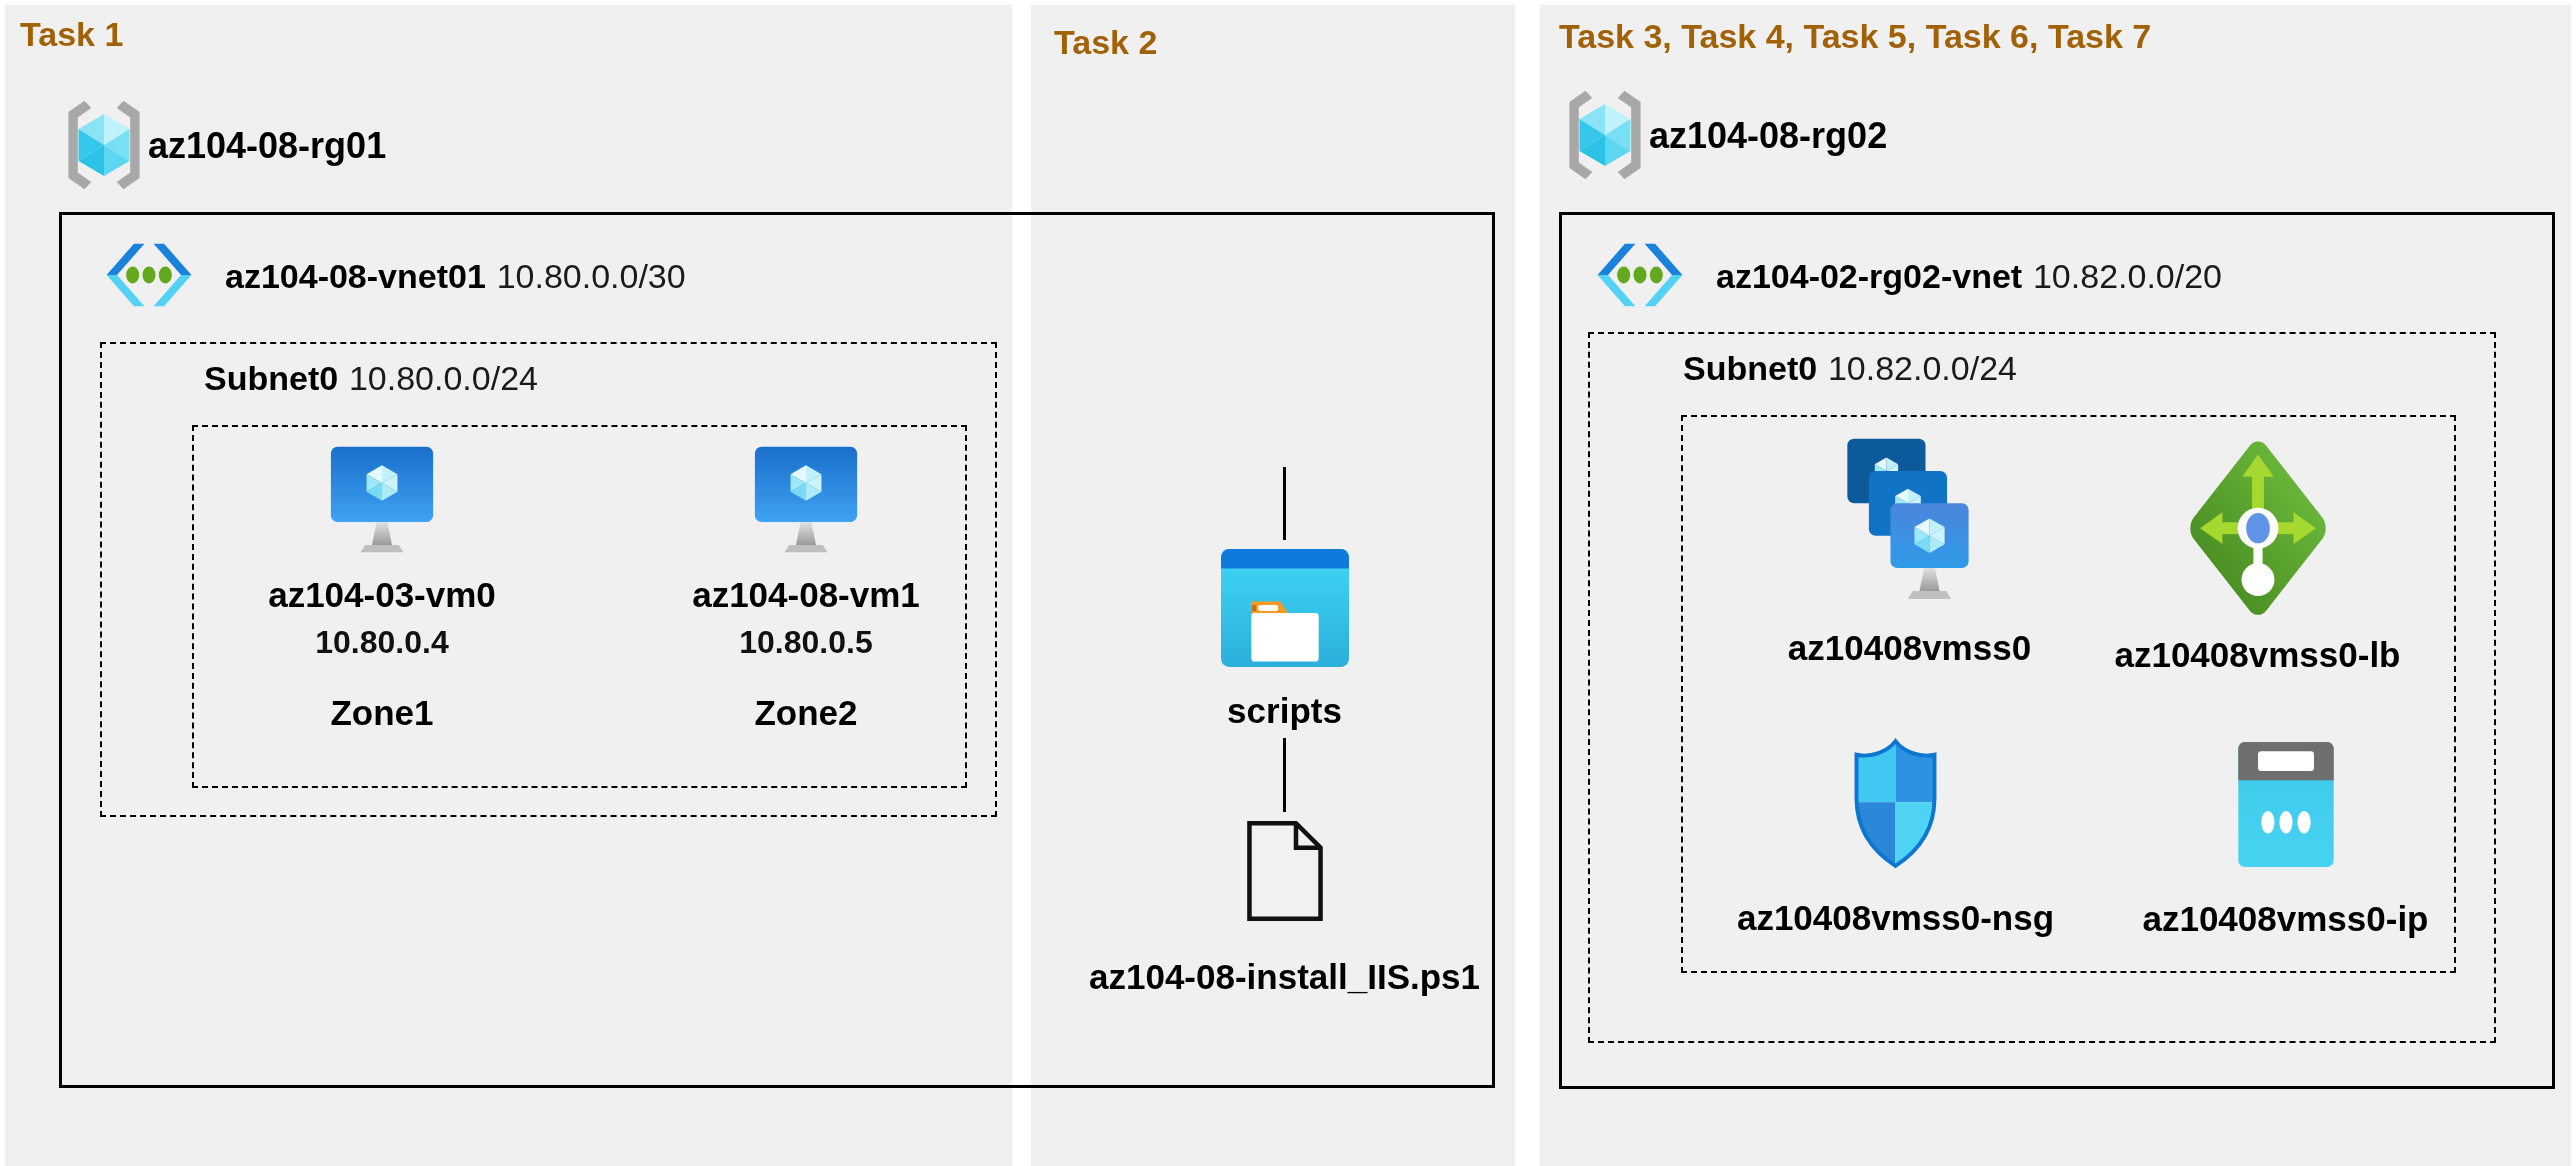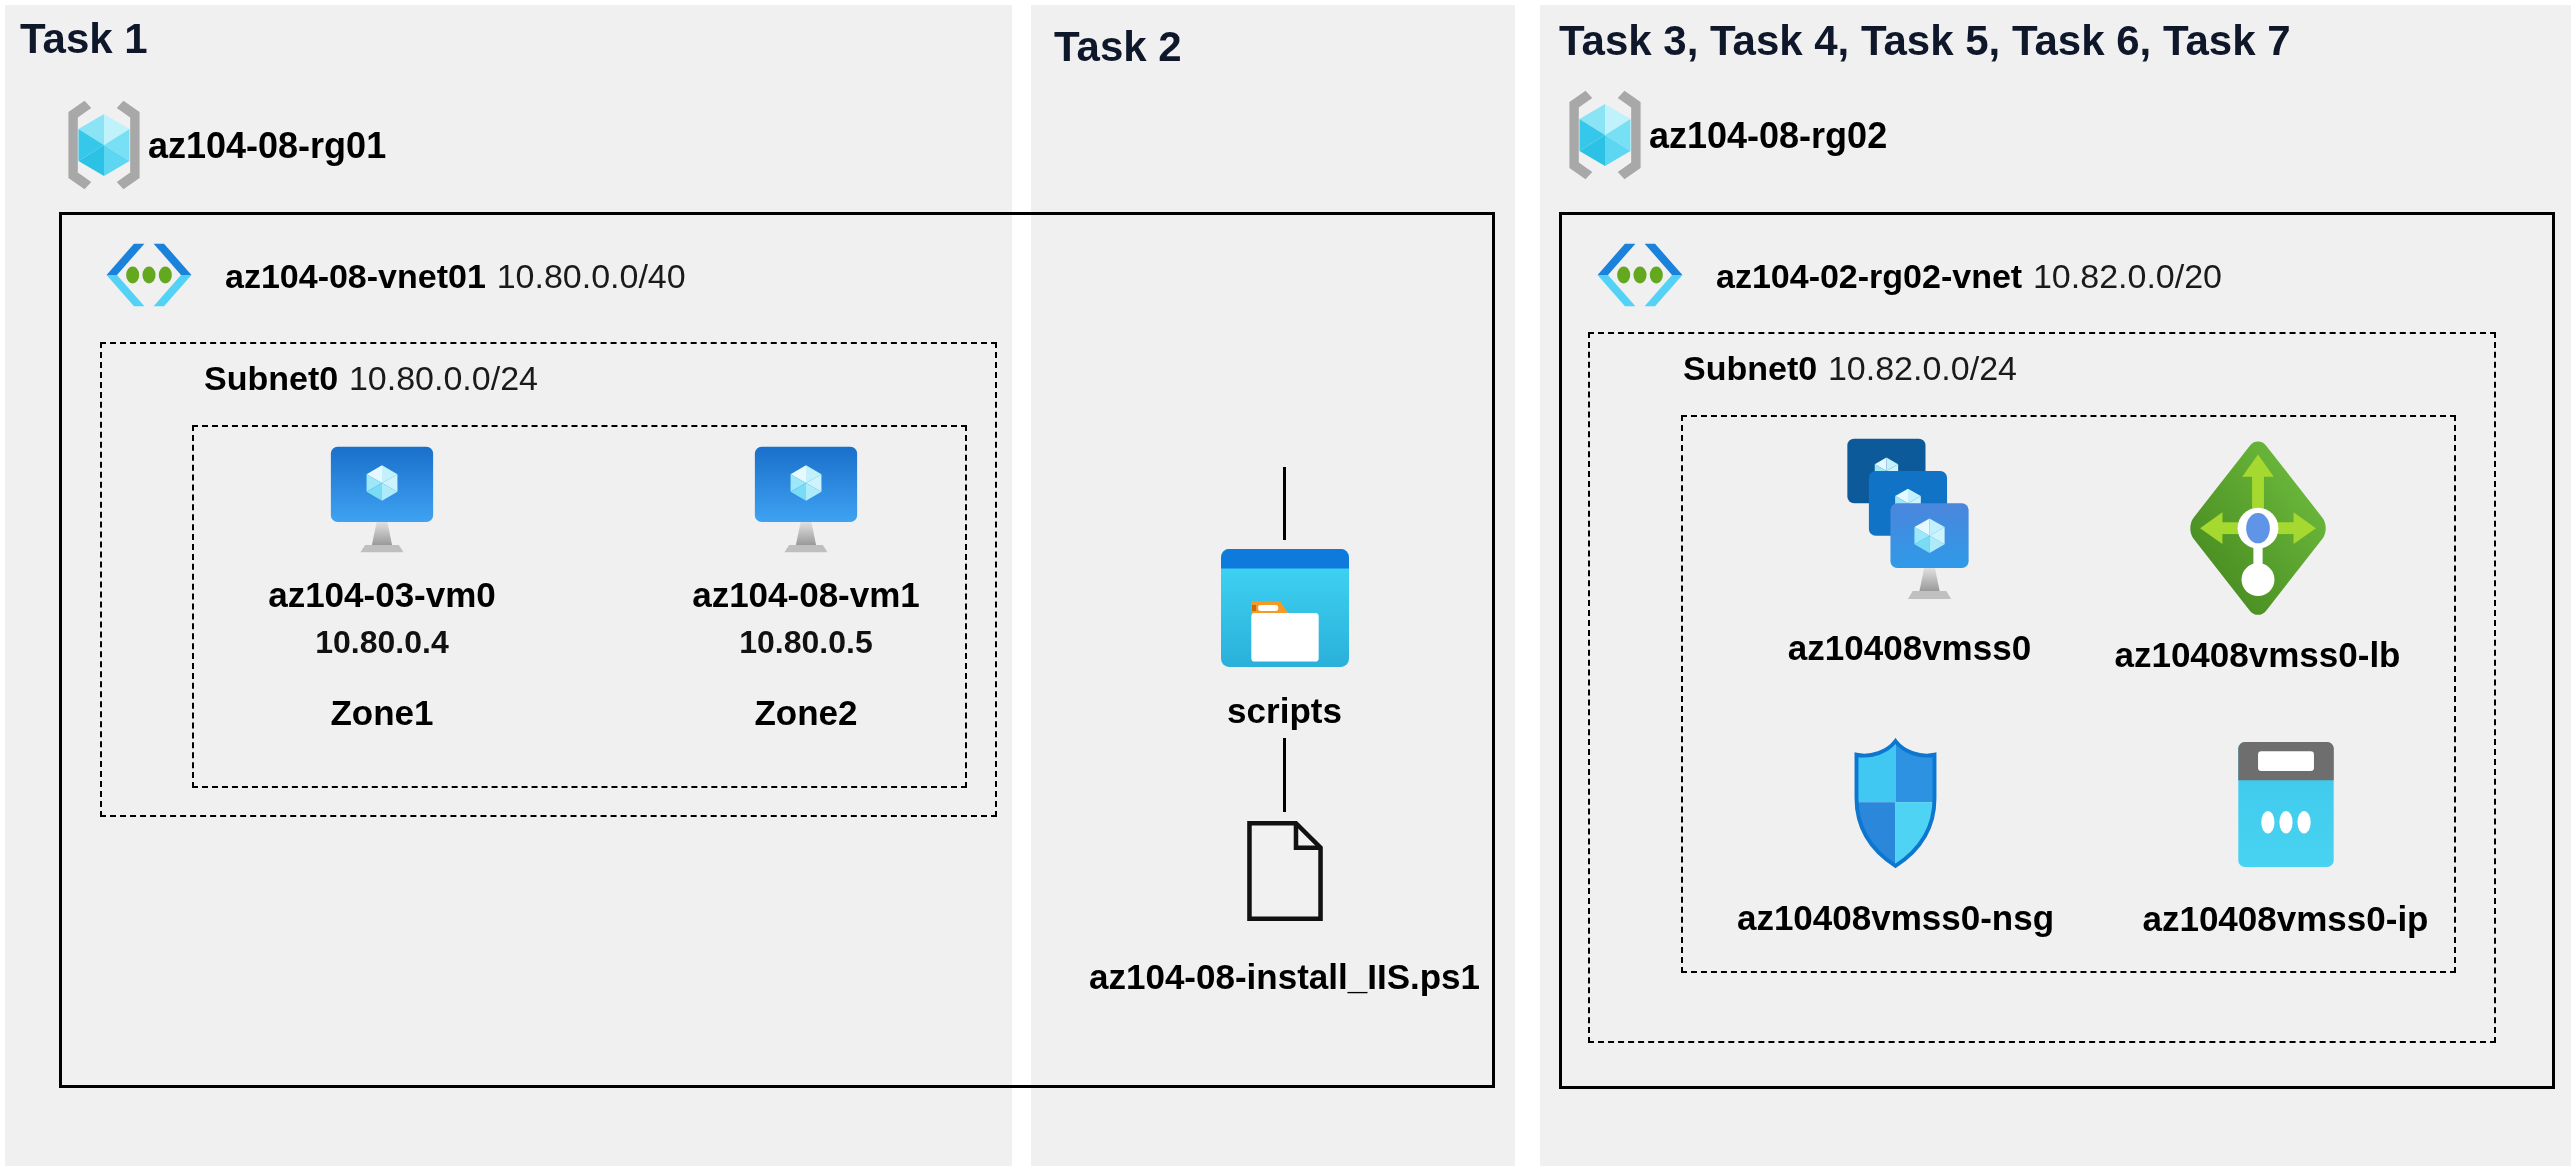--- a/index.html
+++ b/index.html
@@ -4,21 +4,21 @@
 <style>
   html,body{margin:0;padding:0;background:#ffffff;}
   #canvas{position:relative;width:2576px;height:1166px;background:#ffffff;
           font-family:"Liberation Sans",sans-serif;color:#000;overflow:hidden;}
 
   .panel{position:absolute;top:5.4px;bottom:0;background:#f0f0f0;}
   #panel1{left:5.4px;width:1007px;}
   #panel2{left:1031px;width:484px;}
   #panel3{left:1540px;width:1031px;}
 
-  .task-title{position:absolute;font-size:42px;font-weight:700;color:#0f172a;white-space:nowrap;line-height:1.1;}
+  .task-title{position:absolute;font-size:34px;font-weight:700;color:#a16207;white-space:nowrap;line-height:1.1;}
   #title1{left:20px;top:16px;}
   #title2{left:1054px;top:24px;}
   #title3{left:1559px;top:17.5px;}
 
   .rg-row{position:absolute;display:flex;align-items:center;}
   #rg1{left:60px;top:98px;}
   #rg2{left:1561px;top:88px;}
   .rg-label{font-size:36px;font-weight:700;white-space:nowrap;}
 
   .outline-box{position:absolute;border:3.4px solid #000;box-sizing:border-box;background:transparent;}
@@ -130,21 +130,21 @@
         <polygon points="10,52 52,4 68,4 26,52" fill="#1b82dc"></polygon>
         <polygon points="10,52 26,52 68,100 52,100" fill="#53d2f6"></polygon>
         <polygon points="140,52 98,4 82,4 124,52" fill="#1b82dc"></polygon>
         <polygon points="140,52 124,52 82,100 98,100" fill="#53d2f6"></polygon>
         <ellipse cx="50" cy="52" rx="10" ry="13" fill="#64a81f"></ellipse>
         <ellipse cx="75" cy="52" rx="10" ry="13" fill="#64a81f"></ellipse>
         <ellipse cx="100" cy="52" rx="10" ry="13" fill="#64a81f"></ellipse>
       </svg>
     </span>
     <span class="net-label">
-      <span class="bold">az104-08-vnet01</span><span class="cidr">10.80.0.0/40</span>
+      <span class="bold">az104-08-vnet01</span><span class="cidr">10.80.0.0/30</span>
     </span>
   </div>
 
   <div class="vnet-row" id="vnet2">
     <span>
       <svg width="98" height="68" viewBox="0 0 150 104">
         <polygon points="10,52 52,4 68,4 26,52" fill="#1b82dc"></polygon>
         <polygon points="10,52 26,52 68,100 52,100" fill="#53d2f6"></polygon>
         <polygon points="140,52 98,4 82,4 124,52" fill="#1b82dc"></polygon>
         <polygon points="140,52 124,52 82,100 98,100" fill="#53d2f6"></polygon>

